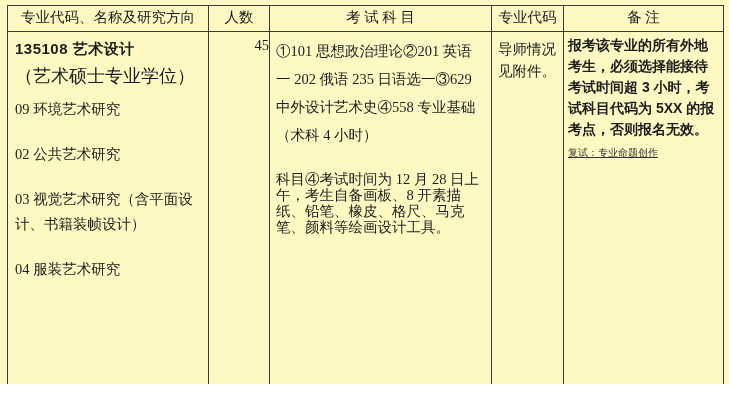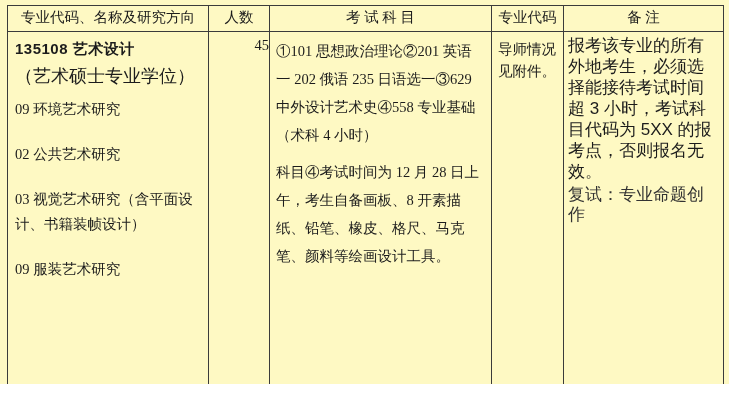--- a/index.html
+++ b/index.html
@@ -69,42 +69,43 @@
 
   
   td.subjects-cell { padding: 5px 5px 0 6px; }
   .subjects-text {
     font-size: 14.5px;
     line-height: 28px;
     margin: 0;
   }
   .subjects-note {
     font-size: 14.5px;
-    line-height: 28px;
-    margin: 9px 0 0;
+    line-height: 16px;
+    margin: 22px 0 0;
   }
 
   
   td.advisor-cell { padding: 6px 4px 0 6px; }
   .advisor-text { font-size: 14.5px; line-height: 22px; }
 
   
   td.remarks-cell { padding: 3px 3px 0 4px; }
   .remark-warning {
     font-family: "Liberation Sans", "DejaVu Sans", sans-serif;
-    font-weight: 400;
-    font-size: 17px;
+    font-weight: 700;
+    font-size: 14px;
     line-height: 21px;
     margin: 0;
   }
   .remark-retest {
-    font-size: 17px;
+    font-size: 10px;
     line-height: 20px;
     margin: 3px 0 0;
     color: #333333;
+    text-decoration: underline;
   }
 </style>
 </head>
 <body>
 
 <div class="page">
   <table class="doc-table">
     <colgroup>
       <col style="width:201px">
       <col style="width:61px">
@@ -122,21 +123,21 @@
       </tr>
     </thead>
     <tbody>
       <tr class="body-row">
         <td class="major-cell">
           <p class="major-title">135108 艺术设计</p>
           <p class="major-subtitle">（艺术硕士专业学位）</p>
           <p class="direction">09 环境艺术研究</p>
           <p class="direction">02 公共艺术研究</p>
           <p class="direction">03 视觉艺术研究（含平面设计、书籍装帧设计）</p>
-          <p class="direction">09 服装艺术研究</p>
+          <p class="direction">04 服装艺术研究</p>
         </td>
         <td class="count-cell">
           <span>45</span>
         </td>
         <td class="subjects-cell">
           <p class="subjects-text">①101 思想政治理论②201 英语一 202 俄语 235 日语选一③629 中外设计艺术史④558 专业基础（术科 4 小时）</p>
           <p class="subjects-note">科目④考试时间为 12 月 28 日上午，考生自备画板、8 开素描纸、铅笔、橡皮、格尺、马克笔、颜料等绘画设计工具。</p>
         </td>
         <td class="advisor-cell">
           <p class="advisor-text">导师情况见附件。</p>

